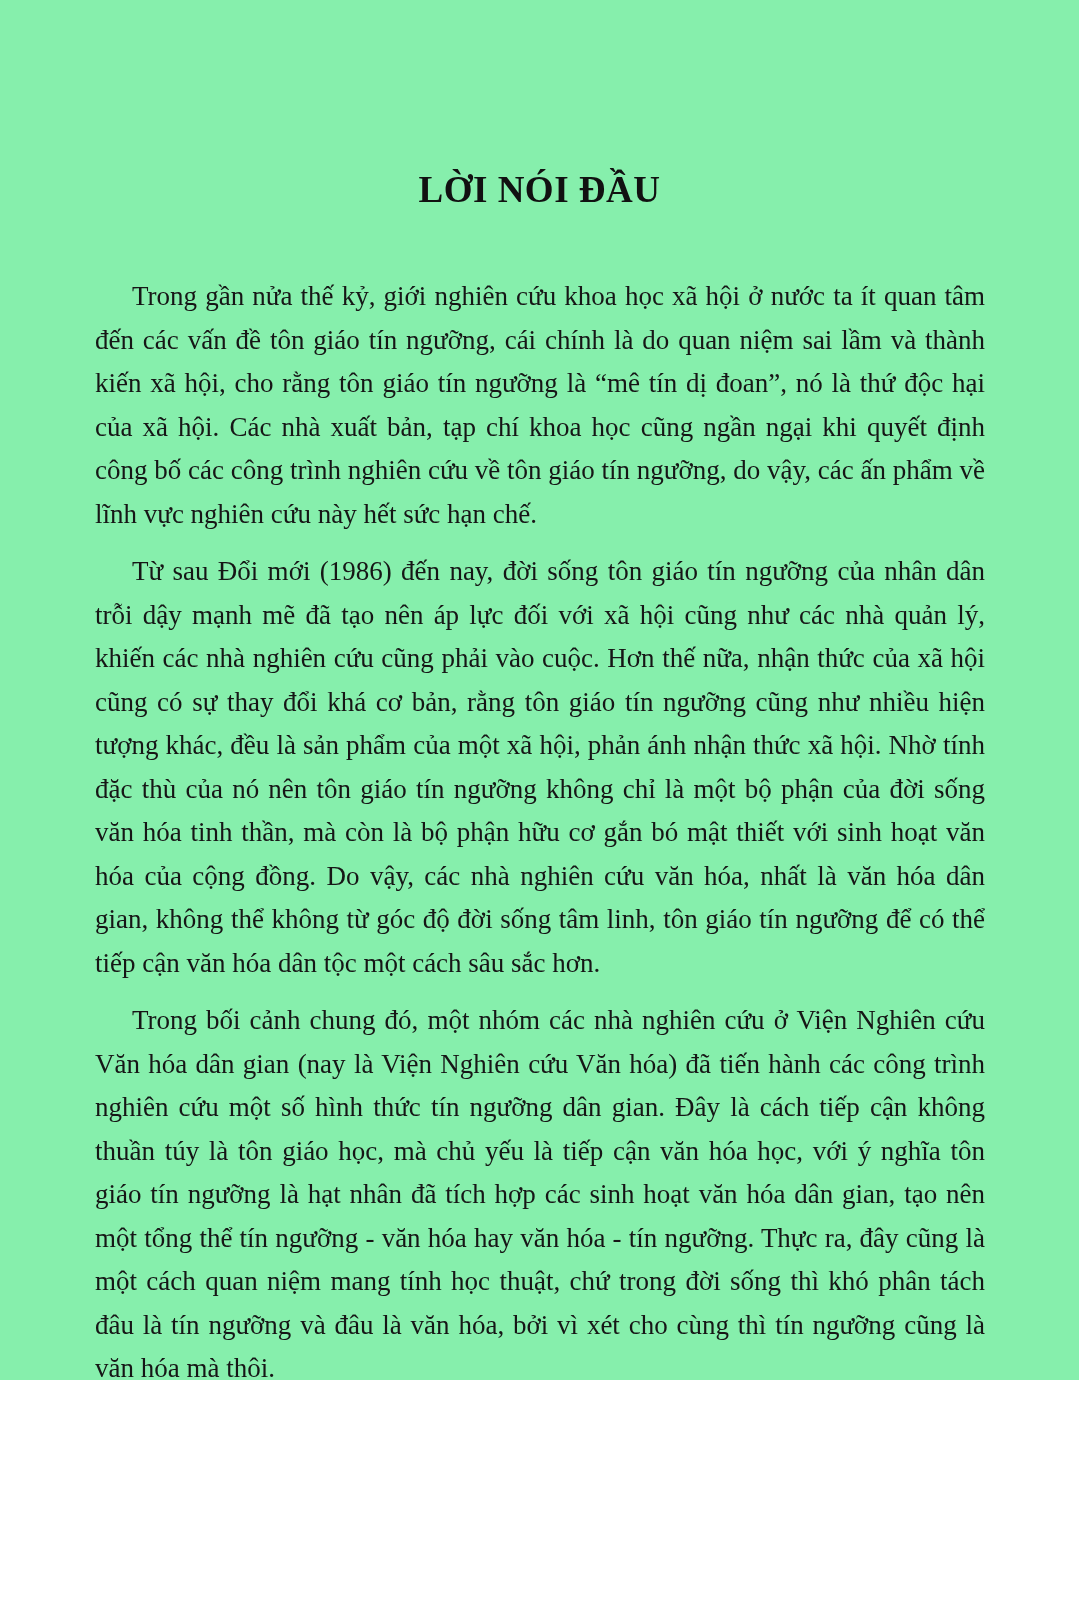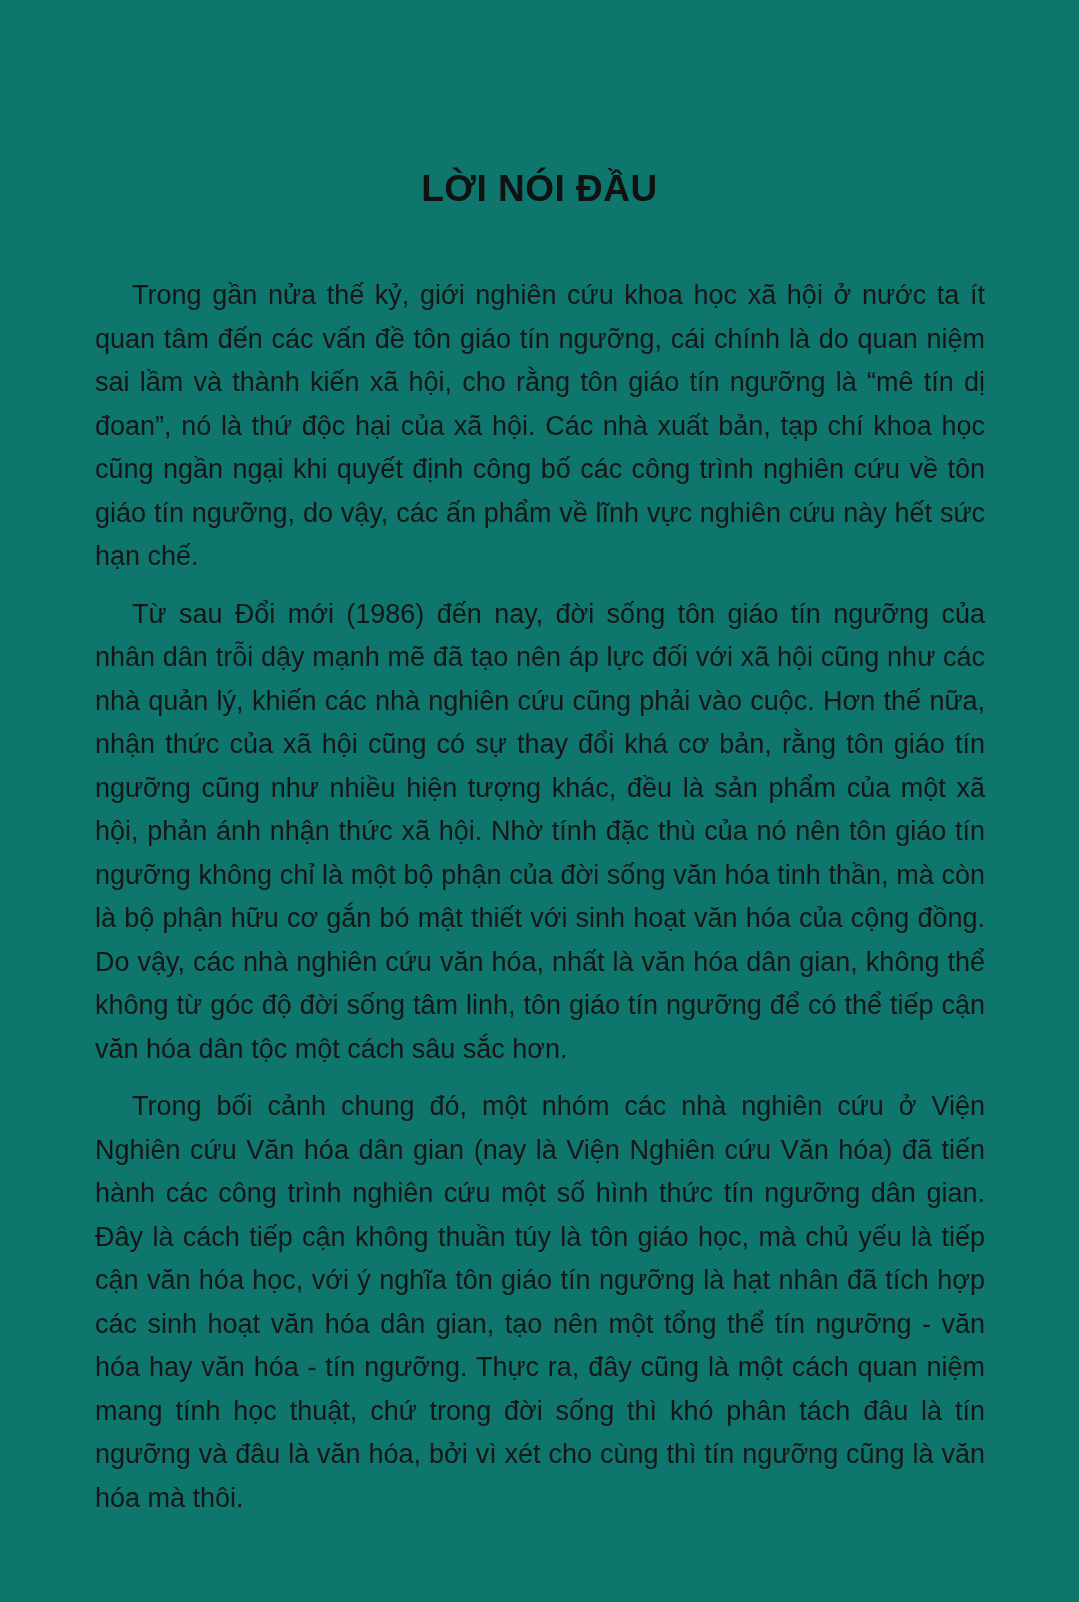--- a/index.html
+++ b/index.html
@@ -3,25 +3,25 @@
 <meta charset="utf-8">
 <style>
   html, body {
     margin: 0;
     padding: 0;
     background: #ffffff;
   }
   .page {
     position: relative;
     width: 1079px;
-    height: 1602px;
+    height: 1380px;
     margin: 0 auto;
-    background: #0f766e;
+    background: #86efac;
     color: #161616;
-    font-family: Liberation Sans, sans-serif;
+    font-family: Liberation Serif, serif;
     overflow: hidden;
   }
   .title {
     margin: 168px 0 0 0;
     text-align: center;
     font-size: 37px;
     font-weight: 700;
     letter-spacing: 0.5px;
     color: #111111;
   }

